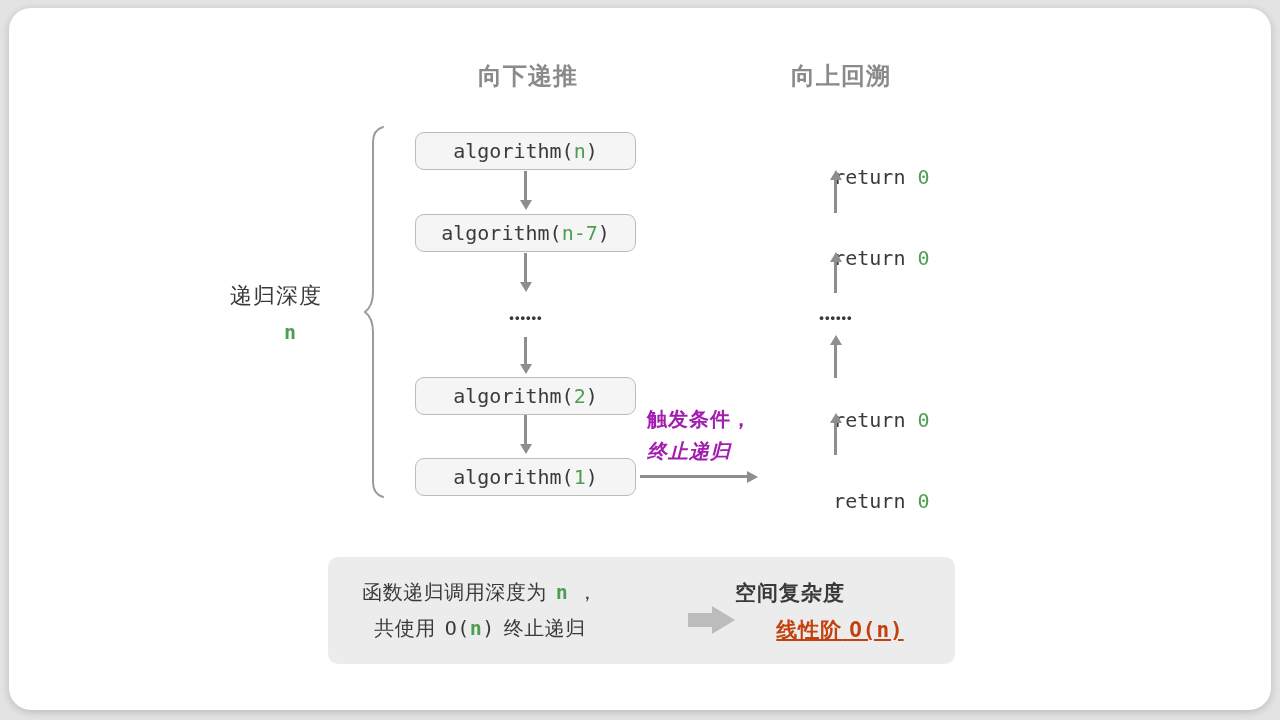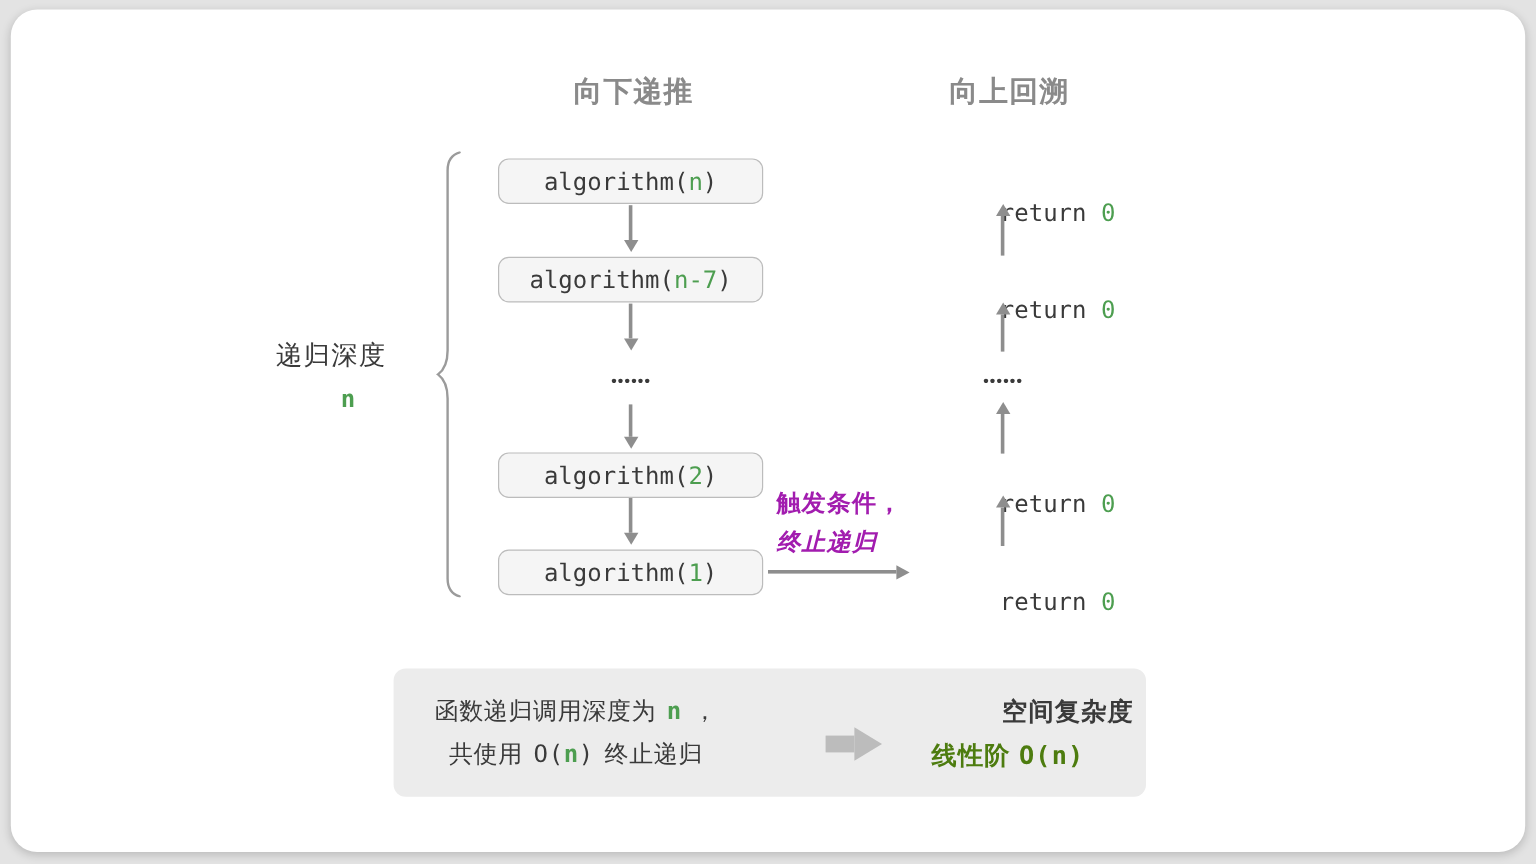--- a/index.html
+++ b/index.html
@@ -28,21 +28,21 @@
   .mono { font-family: "DejaVu Sans Mono", "Liberation Mono", monospace; }
 
   .callbox {
     left: 415px; width: 219px; height: 36px;
     background: #f5f5f5; border: 1.5px solid #bcbcbc; border-radius: 9px;
     display: flex; align-items: center; justify-content: center;
     font-family: "DejaVu Sans Mono", "Liberation Mono", monospace;
     font-size: 20px; color: #3a3a3a; white-space: pre;
   }
   .green { color: #4d9e50; }
-  .blue  { color: #4d7c0f; }
+  .blue  { color: #c2410c; text-decoration: underline; }
 
   .ret {
     left: 785px; width: 160px; height: 26px; line-height: 26px;
     font-family: "DejaVu Sans Mono", "Liberation Mono", monospace;
     font-size: 20px; color: #3a3a3a; white-space: pre;
   }
   .ret .green { margin-left: 12px; }
 
   .dots {
     width: 60px; text-align: center;
@@ -91,21 +91,21 @@
   }
   .sum-line {
     width: 300px; text-align: center; white-space: nowrap;
     font-size: 20px; color: #3a3a3a; letter-spacing: 0.5px;
   }
   .sum-line .green { font-family: "DejaVu Sans Mono", "Liberation Mono", monospace;
     font-weight: 700; }
   .sum-line .mono { font-size: 20px; }
   .sum-line .gap-var { margin: 0 9px; }
   .sum-title {
-    width: 210px; text-align: right; white-space: nowrap;
+    width: 210px; text-align: left; white-space: nowrap;
     font-size: 21px; font-weight: 700; color: #3a3a3a; letter-spacing: 1px;
   }
   .sum-value {
     width: 210px; text-align: center; white-space: nowrap;
     font-size: 21px; font-weight: 700; letter-spacing: 1px;
   }
   .sum-value .mono { font-size: 21px; }
 
   
   .block-arrow { left: 688px; top: 613px; width: 24px; height: 14px;

